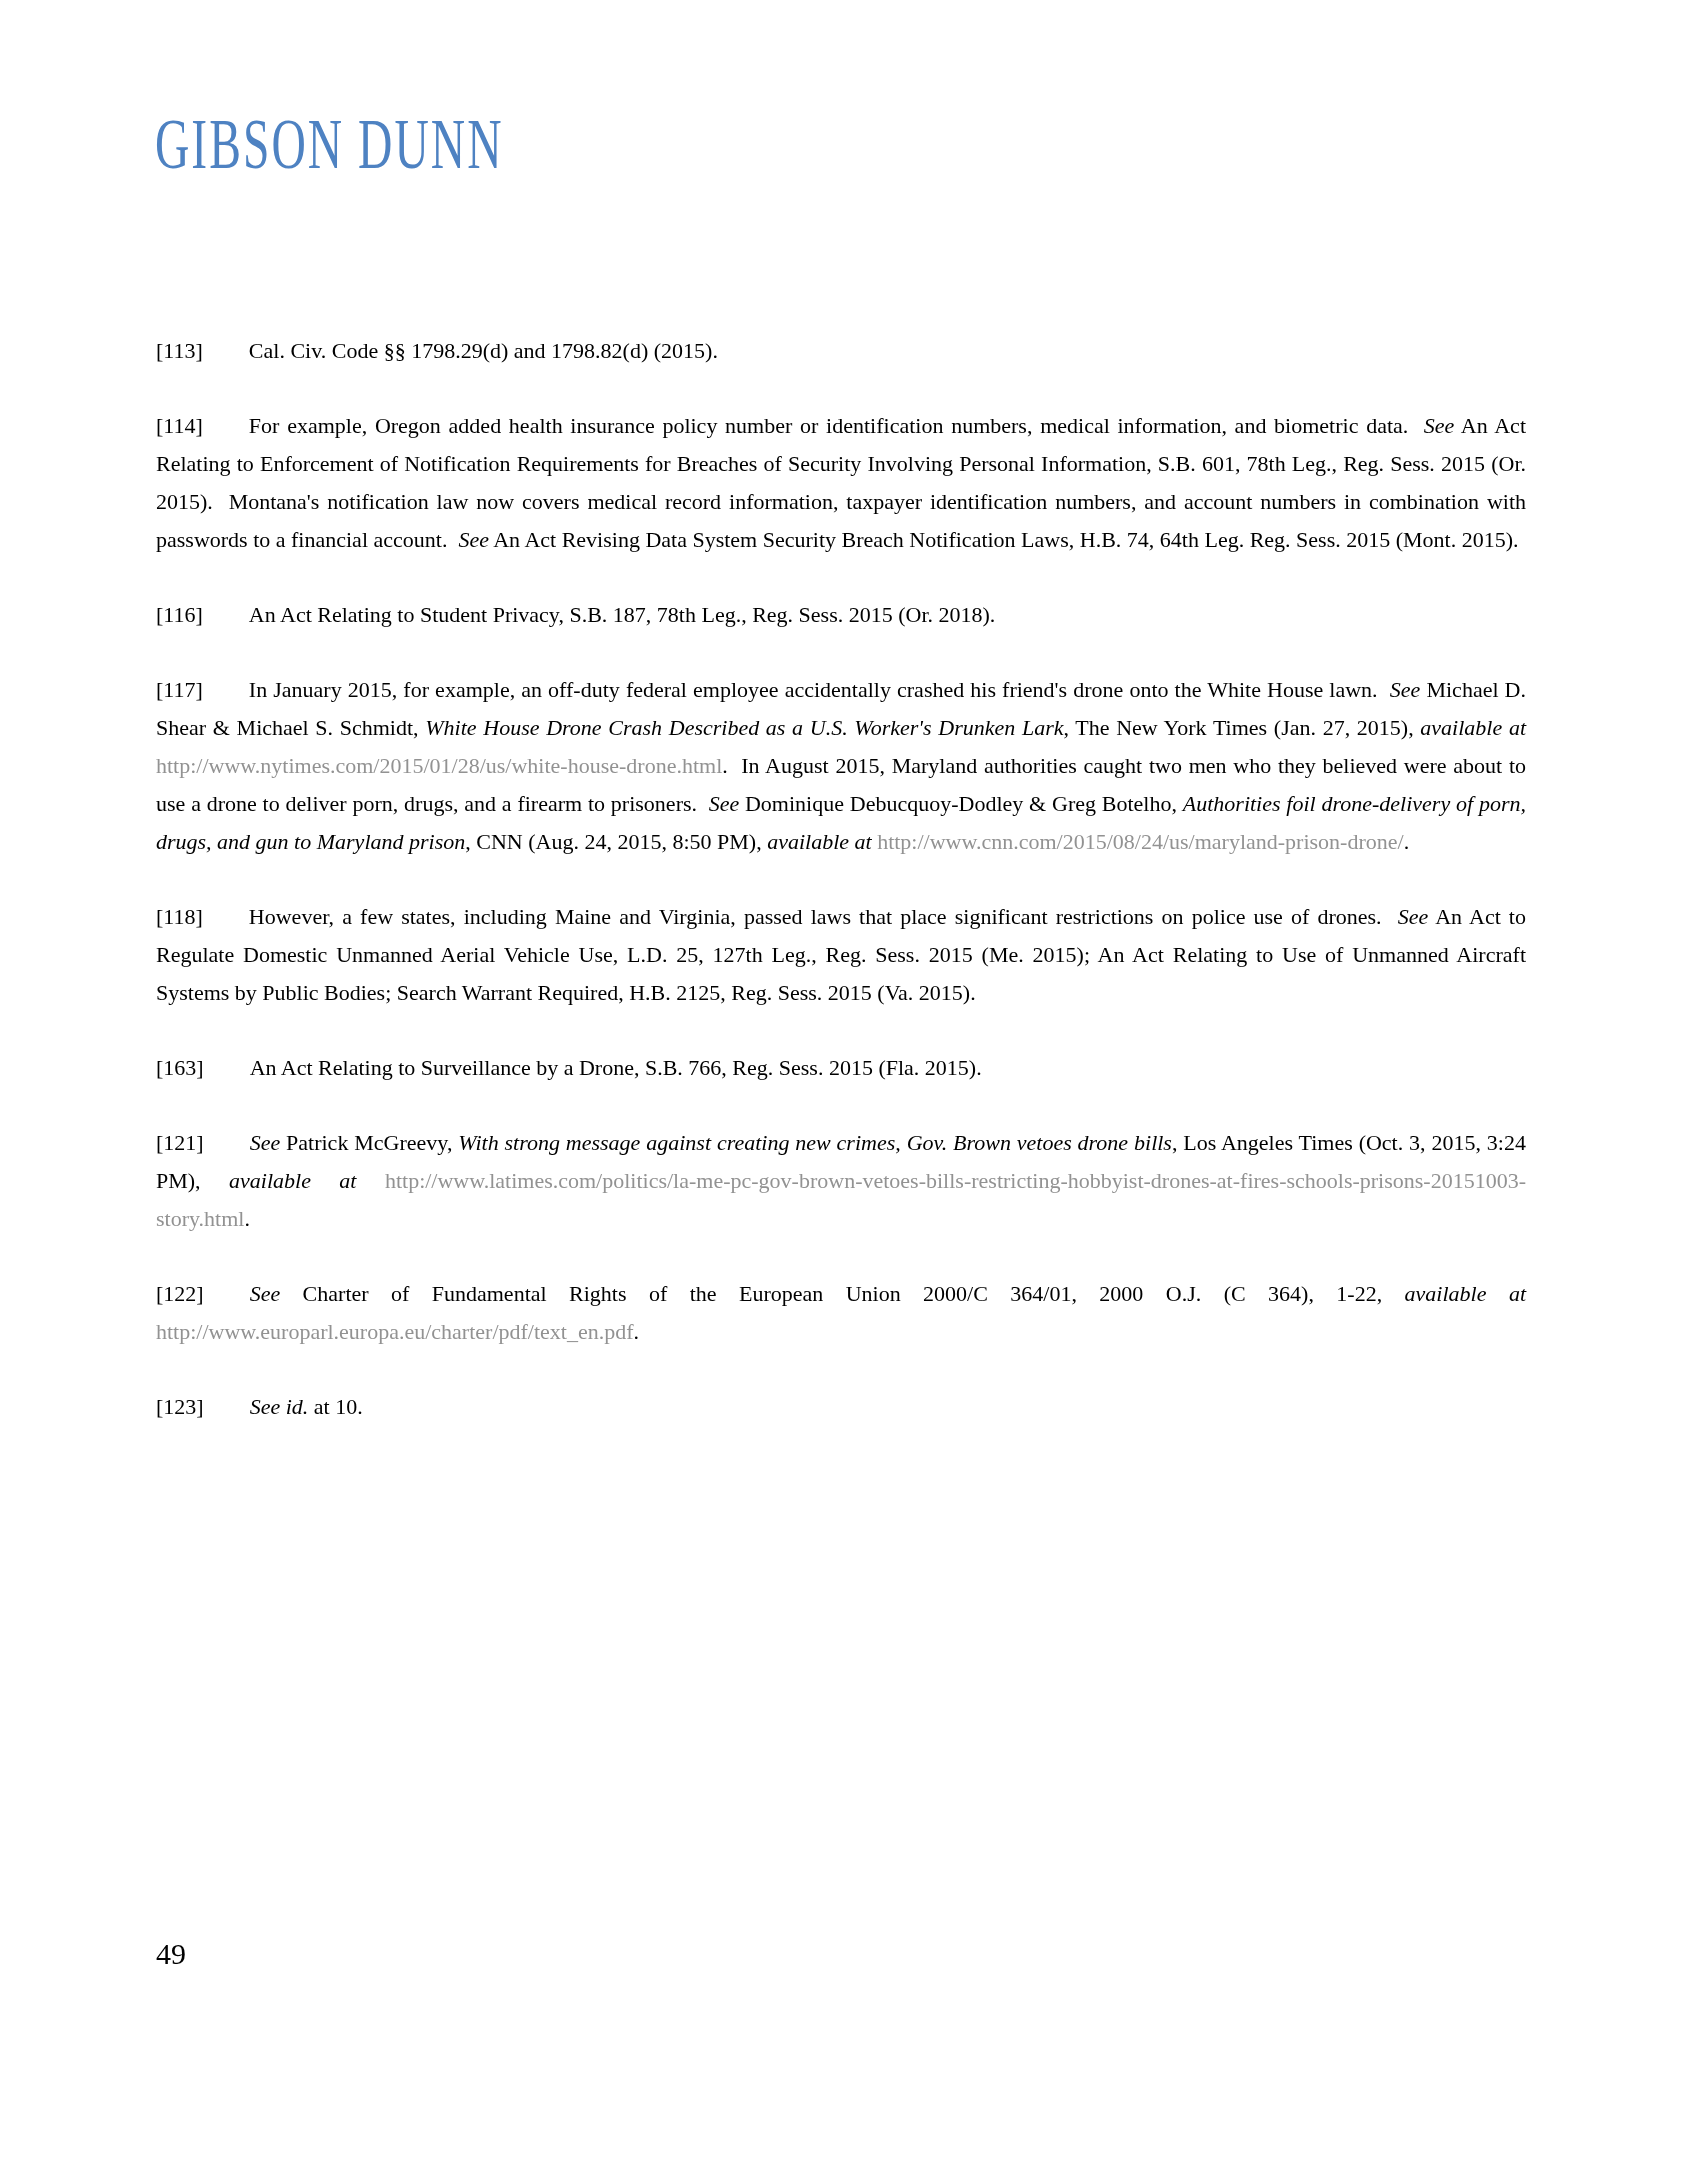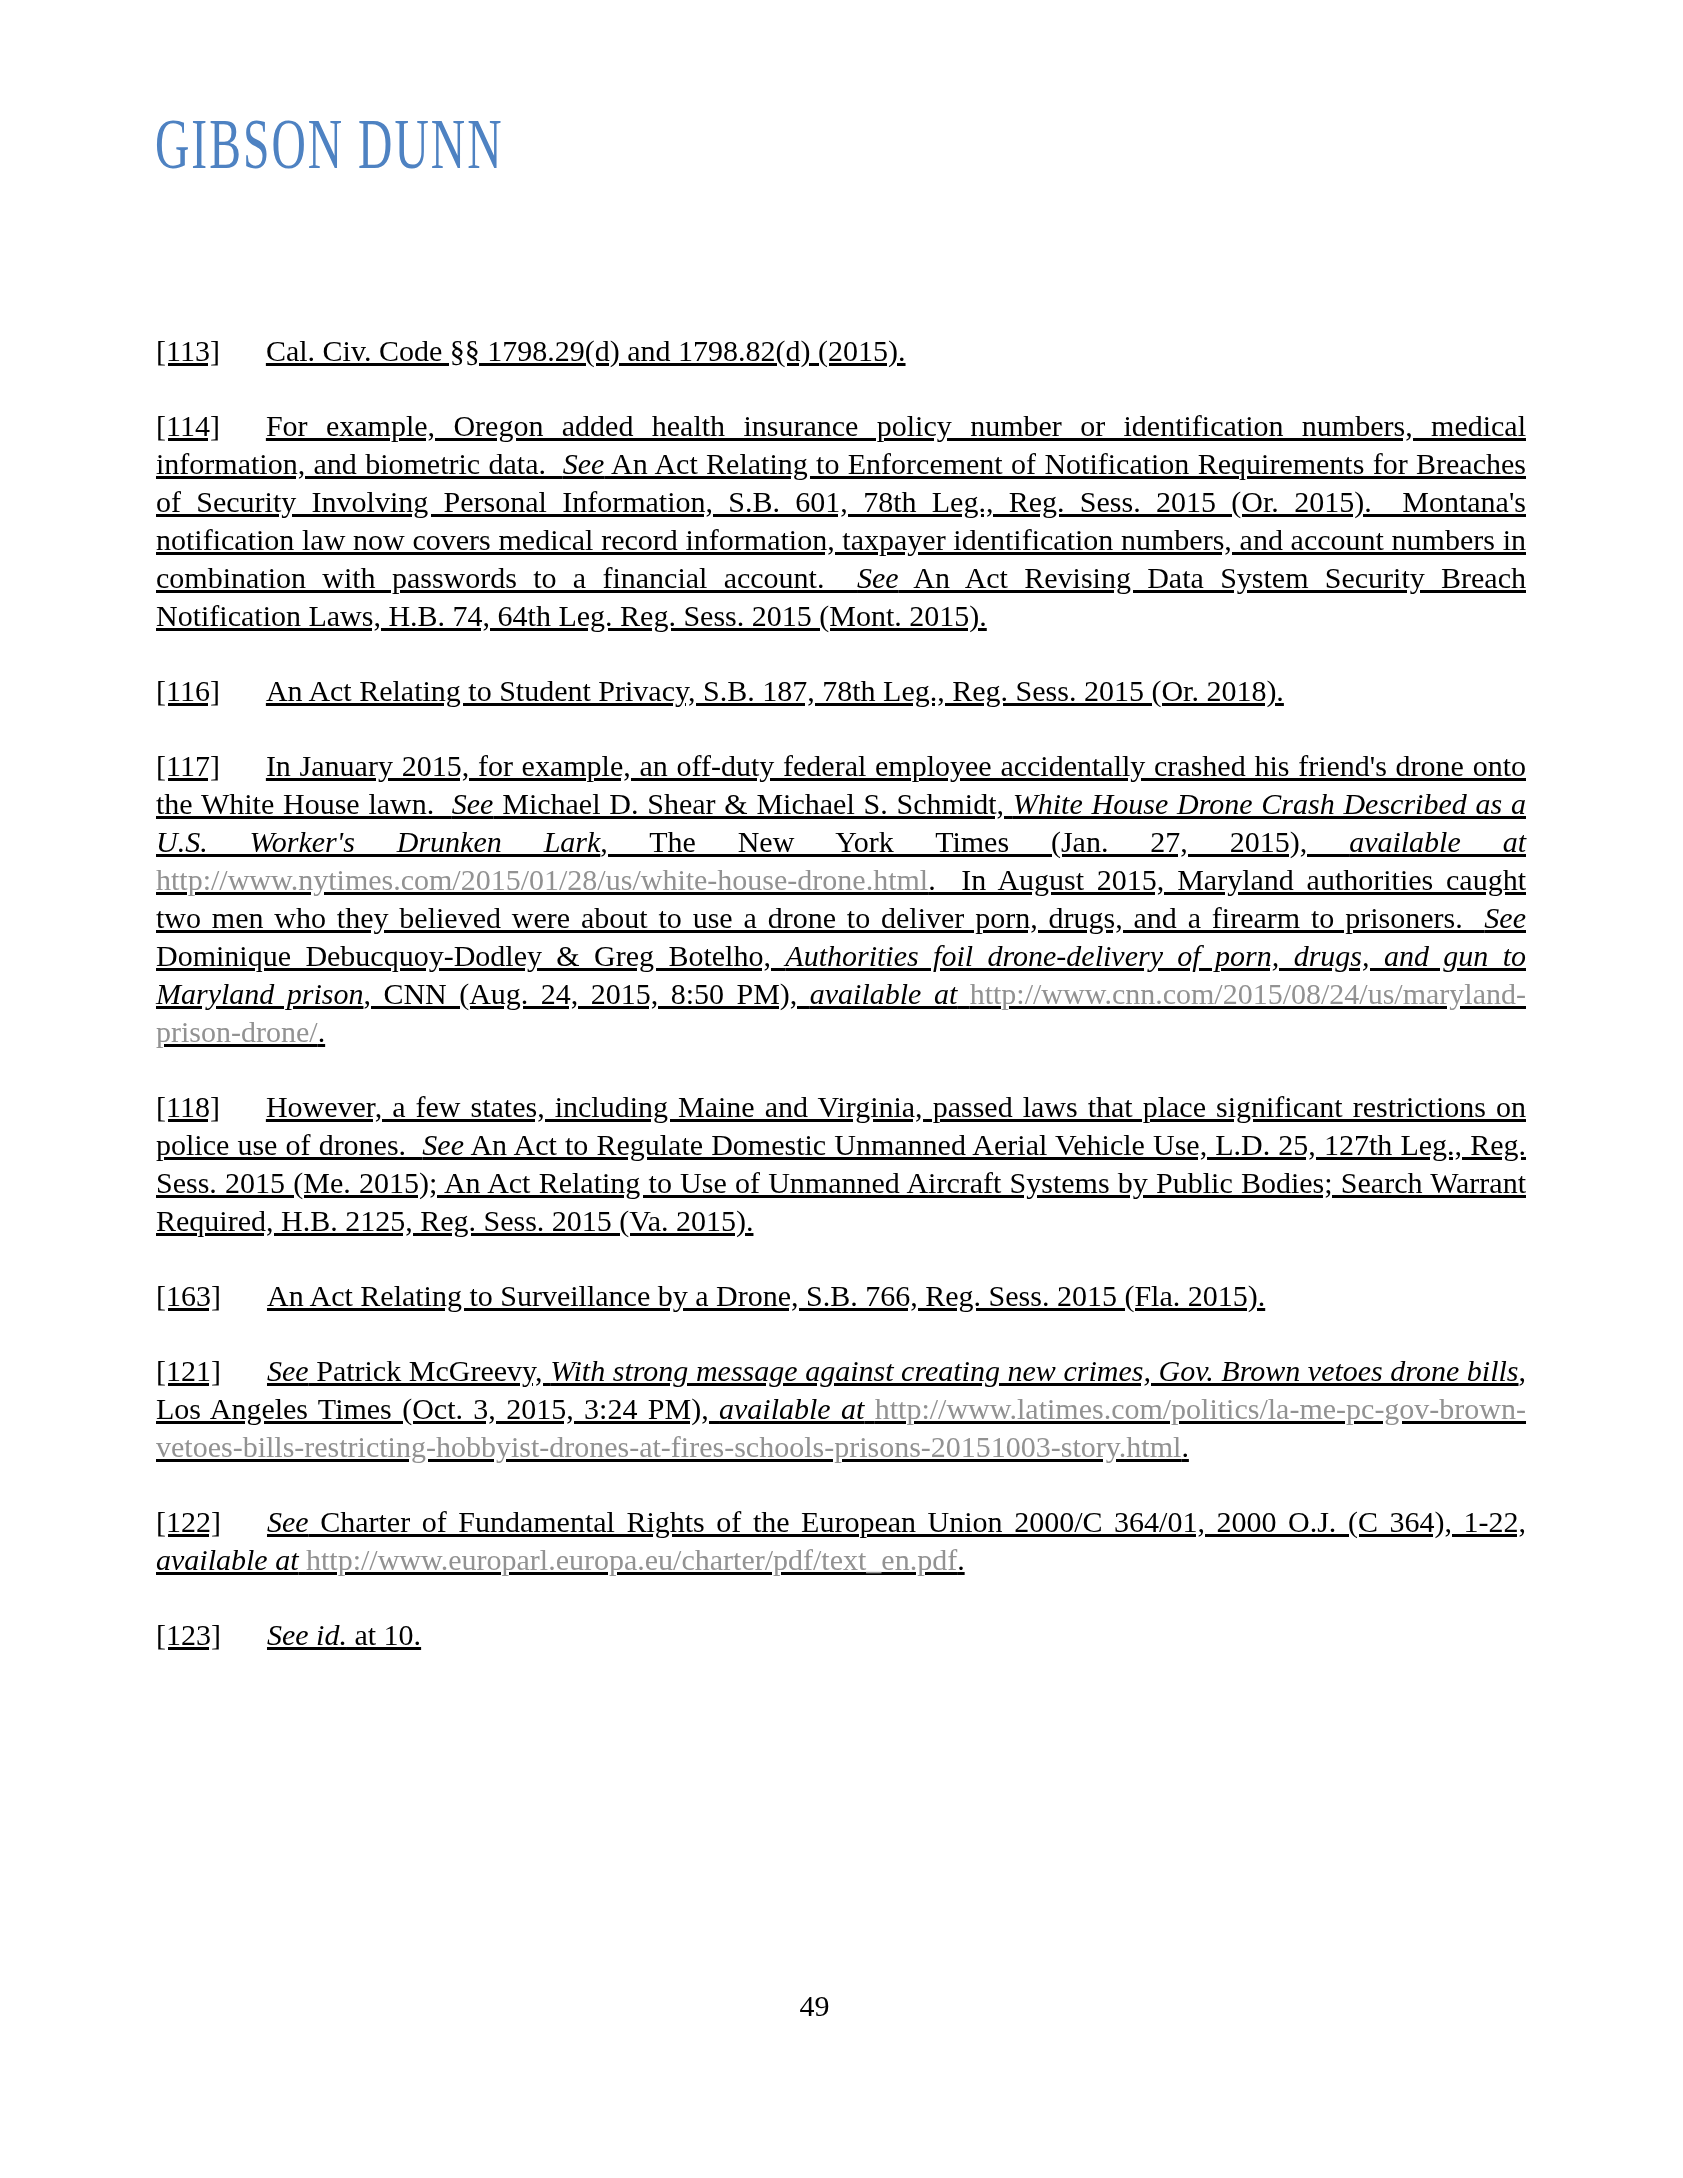--- a/index.html
+++ b/index.html
@@ -31,36 +31,34 @@
   }
   main.footnotes {
     position: absolute;
     left: 156px;
     top: 0;
     width: 1370px;
     padding-top: 332px;
   }
   p.footnote {
     margin: 0 0 37px 0;
-    font-size: 30px;
+    font-size: 22px;
     line-height: 38px;
     text-align: justify;
     text-align-last: left;
-    text-decoration: underline;
   }
   .fn-gap { display: inline-block; width: 46px; }
   .run-n { font-style: normal; }
   .run-i { font-style: italic; }
   .run-l { color: var(--link-gray); overflow-wrap: anywhere; }
   .pageno {
     position: absolute;
-    top: 1987px;
+    top: 1935px;
     left: 156px;
     width: 1317px;
-    text-align: center;
     font-size: 30px;
     line-height: 38px;
   }
 </style>
 </head>
 <body>
 
 <div class="logo">GIBSON DUNN</div>
 
 <main class="footnotes">

